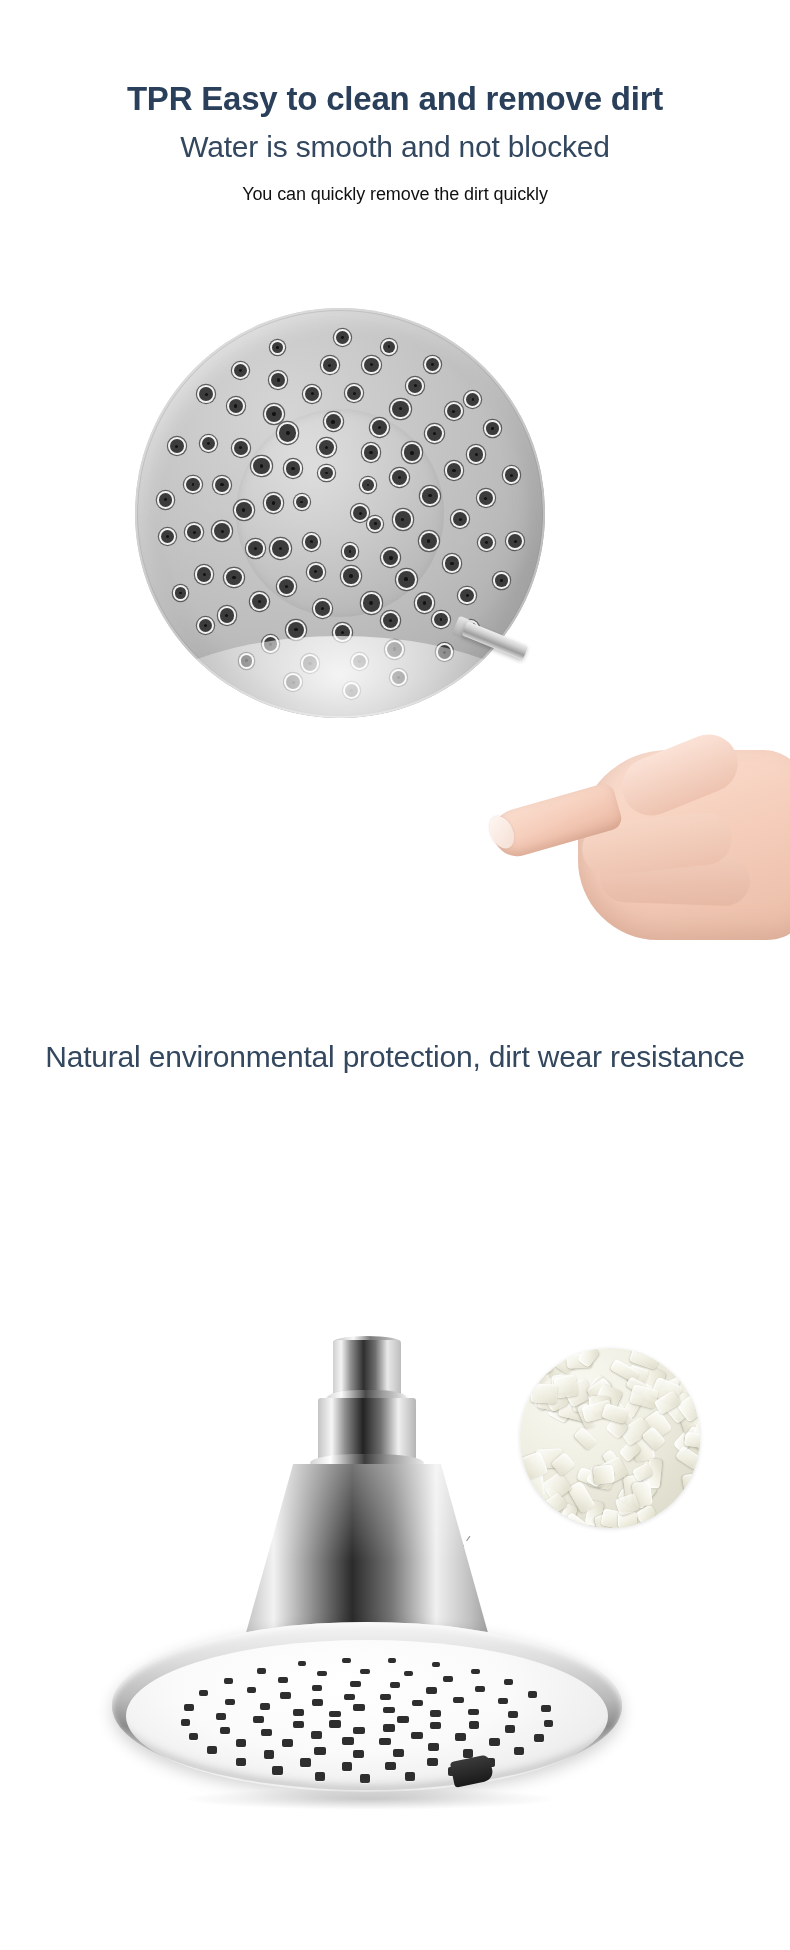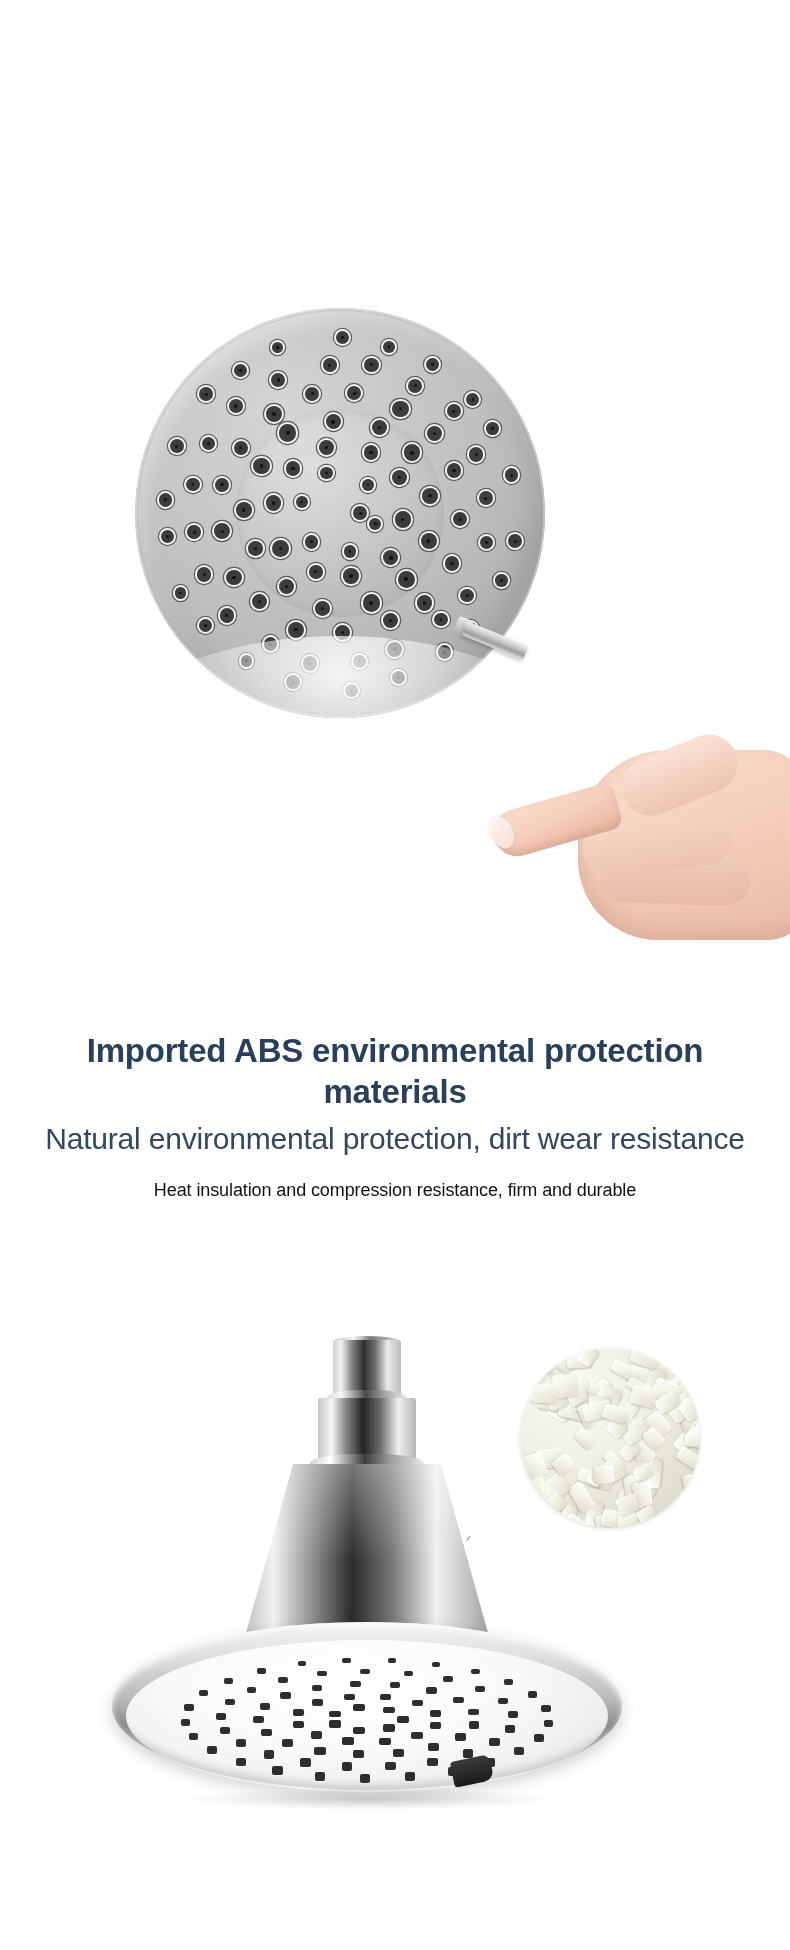--- a/index.html
+++ b/index.html
@@ -262,20 +262,25 @@
     width:380px; height:22px;
     border-radius:50%;
     background:radial-gradient(ellipse, rgba(0,0,0,.16) 0%, rgba(0,0,0,0) 70%);
   }
 </style>
 </head>
 <body>
 
 <div class="page">
 
+  <div class="section" id="sec1-text">
+    <div class="h-main" id="sec1-h">TPR Easy to clean and remove dirt</div>
+    <div class="h-sub" id="sec1-sub">Water is smooth and not blocked</div>
+    <div class="h-note" id="sec1-note">You can quickly remove the dirt quickly</div>
+  </div>
 
   <div id="scene1">
 
     <div class="sh-face">
       <div class="sh-inner-ring"></div>
       <div class="sh-rim"></div>
       <div id="nozzles">
           <div class="nz" style="width: 14.057px; height: 14.057px; left: 218.122px; top: 198.37px;"></div>
           <div class="nz" style="width: 12.0518px; height: 12.0518px; left: 234.326px; top: 209.553px;"></div>
           <div class="nz" style="width: 12.6516px; height: 12.6516px; left: 208.628px; top: 237.206px;"></div>
@@ -377,23 +382,21 @@
       <div class="thumb"></div>
       <div class="finger3"></div>
       <div class="finger2"></div>
       <div class="finger">
         <div class="nail"></div>
       </div>
     </div>
   </div>
 
   <div class="section" id="sec2-text">
-    <div class="h-main" id="sec2-h">Imported ABS environmental protection materials</div>
     <div class="h-sub" id="sec2-sub">Natural environmental protection, dirt wear resistance</div>
-    <div class="h-note" id="sec2-note">Heat insulation and compression resistance, firm and durable</div>
   </div>
 
   <div id="scene2">
 
     <svg class="leader">
       <polyline points="318,296 400,296 470,196" fill="none" stroke="#9a9a9a" stroke-width="1.2" stroke-dasharray="6,5"></polyline>
     </svg>
 
     <div class="pellets">
       <div id="pellet-field">

